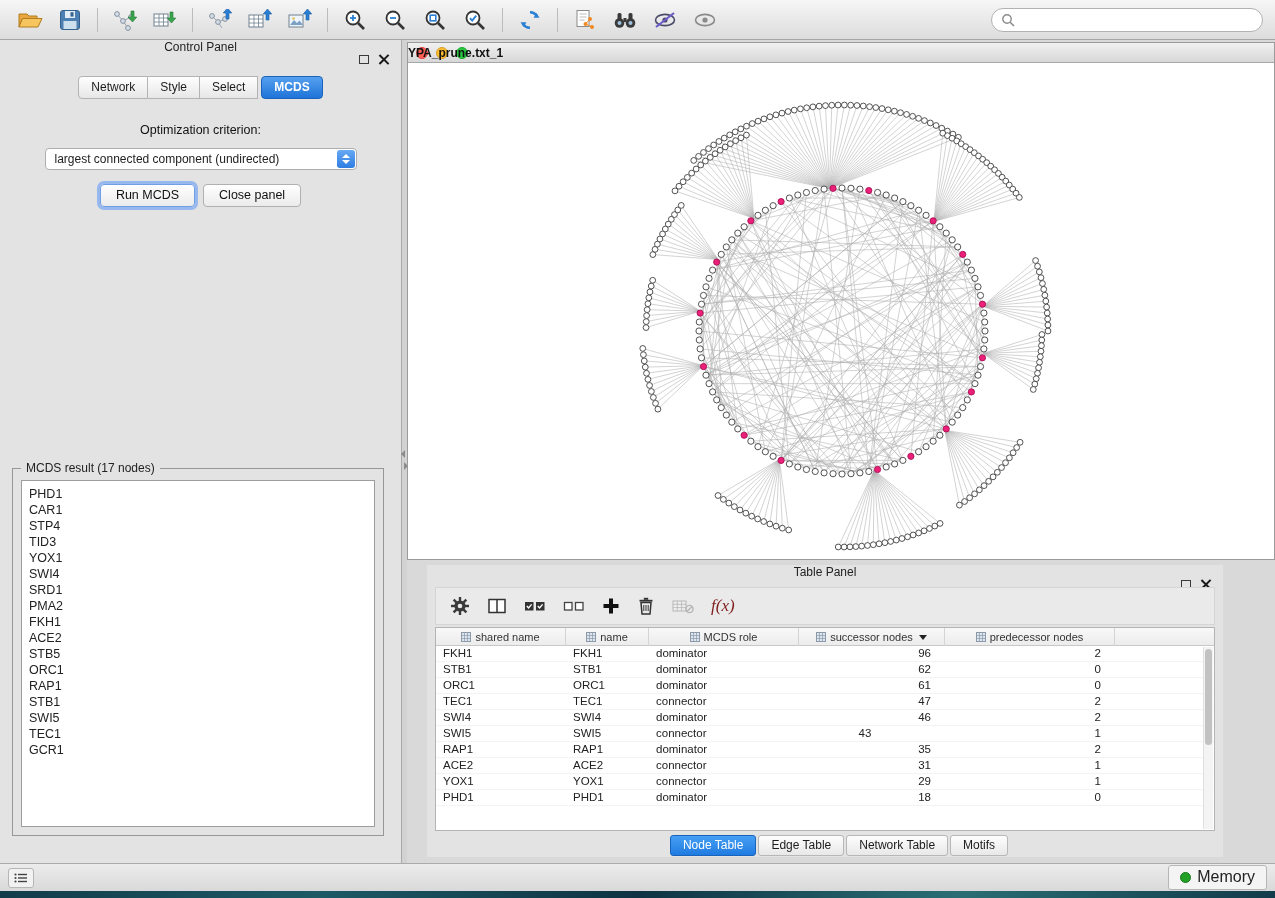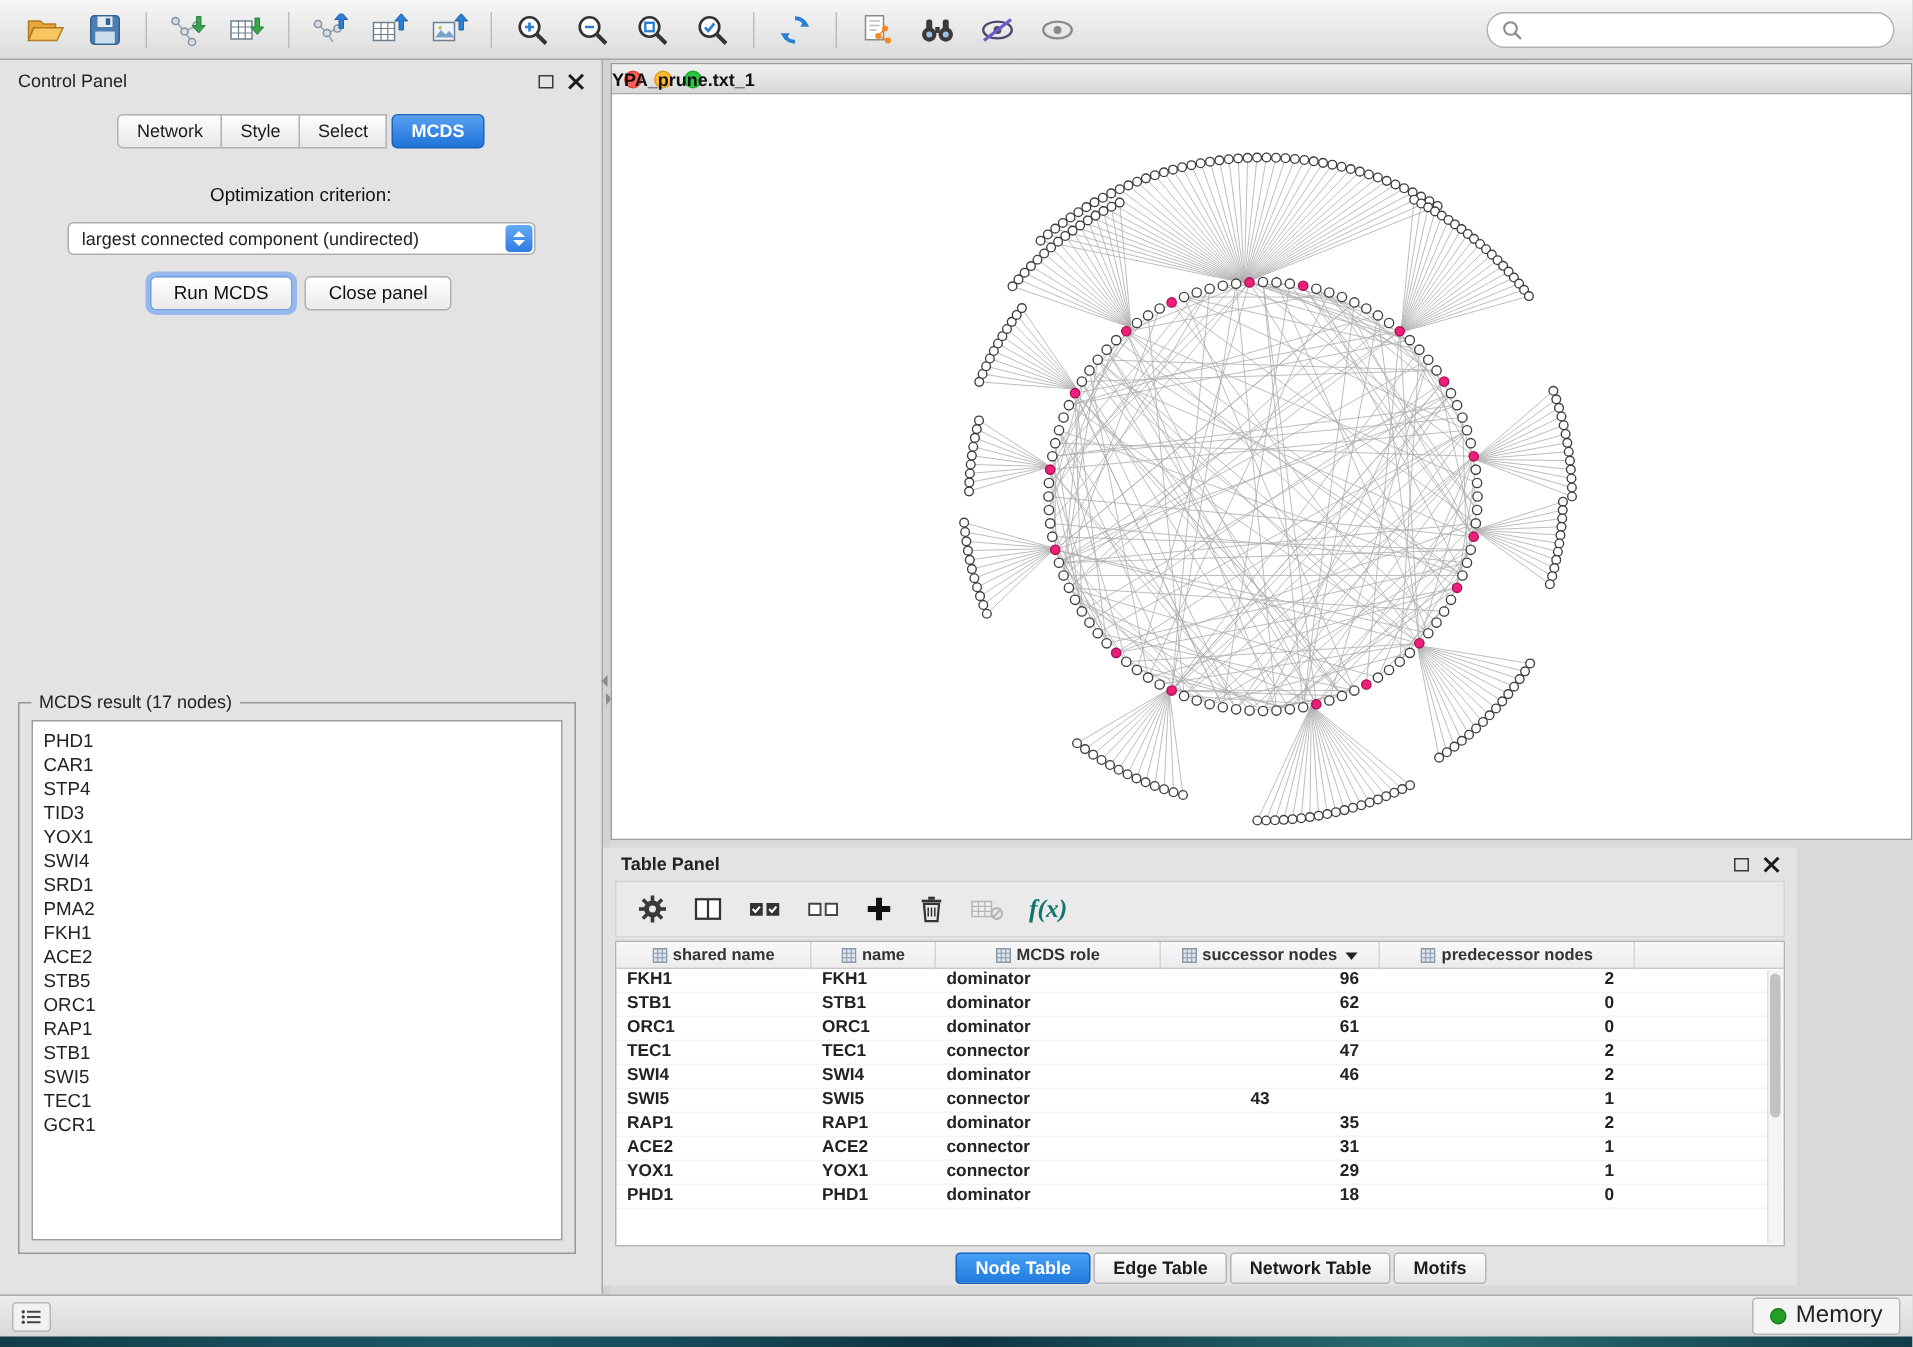--- a/index.html
+++ b/index.html
@@ -25,21 +25,21 @@
     border:1px solid #b2b2b2; border-radius:13px;
     display:flex; align-items:center; padding:0 9px; gap:6px;
   }
   #search-box input { border:none; outline:none; flex:1; font-size:12px; background:transparent; }
 
   
   #control-panel {
     position:absolute; left:0; top:40px; width:402px; height:823px;
     background:#e3e3e3; border-right:1px solid #a9a9a9;
   }
-  .panel-header { height:28px; display:flex; align-items:center; padding:0 12px; font-size:12px; }
+  .panel-header { height:28px; display:flex; align-items:center; padding:0 12px; font-size:12px;flex-direction:column; }
   .win-btns { margin-left:auto; display:flex; gap:9px; align-items:center; }
   .float-glyph { width:10px; height:9px; border:1.6px solid #3a3a3a; display:inline-block; }
   .close-glyph { width:11px; height:11px; position:relative; display:inline-block; }
   .close-glyph::before, .close-glyph::after {
     content:""; position:absolute; left:5px; top:-1px; width:2.2px; height:13px; background:#1a1a1a;
   }
   .close-glyph::before { transform:rotate(45deg); }
   .close-glyph::after  { transform:rotate(-45deg); }
 
   #cp-tabs { display:flex; justify-content:center; margin-top:8px; }
@@ -106,21 +106,21 @@
   .t-red    { background:#ff5f57; border:1px solid #e0443e; }
   .t-yellow { background:#febc2e; border:1px solid #d89e24; }
   .t-green  { background:#28c840; border:1px solid #1aab29; }
   #net-title {
     position:absolute; left:0; right:0; text-align:left; font-size:12px; font-weight:bold; color:#111;
   }
   #net-canvas { position:absolute; left:0; top:20px; width:866px; height:496px; background:#fff; }
 
   
   #table-panel {
-    position:absolute; left:402px; top:565px; width:796px; height:292px; background:#e3e3e3;font-weight:bold;
+    position:absolute; left:427px; top:565px; width:796px; height:292px; background:#e3e3e3;
   }
   #tp-toolbar {
     position:absolute; left:8px; right:8px; top:22px; height:38px;
     background:#eaeaea; border:1px solid #d5d5d5;
     display:flex; align-items:center; padding:0 14px; gap:17px;
   }
   #node-table {
     position:absolute; left:8px; right:8px; top:62px; height:204px;
     background:#fff; border:1px solid #b4b4b4; overflow:hidden;
   }
@@ -1142,21 +1142,21 @@
         </svg>
       </span>
     <span>
       <svg width="22" height="16" viewBox="0 0 22 16">
           <rect x="1" y="3" width="13" height="10" fill="#eee" stroke="#b5b5b5"></rect>
           <path d="M1 6.3h13M1 9.6h13M5.3 3v10M9.6 3v10" stroke="#b5b5b5" stroke-width="0.8"></path>
           <circle cx="17.5" cy="11" r="3.6" fill="none" stroke="#b5b5b5" stroke-width="1.4"></circle>
           <line x1="15" y1="13.5" x2="20" y2="8.5" stroke="#b5b5b5" stroke-width="1.4"></line>
         </svg>
       </span>
-    <span style="font-family:'Liberation Serif',serif;font-style:italic;font-size:17px;color:#0f766e;">f(x)</span>
+    <span style="font-family:'Liberation Serif',serif;font-style:italic;font-size:17px;color:#7f1d1d;">f(x)</span>
   </div>
 
   <div id="node-table">
     <div id="table-header">
       <div class="hcell" style="width:130px">
         <span>
             <svg width="10" height="10" viewBox="0 0 10 10">
               <rect x="0.5" y="0.5" width="9" height="9" fill="#dde5ee" stroke="#8b99a9"></rect>
               <path d="M0.5 3.5h9M0.5 6.5h9M3.5 0.5v9M6.5 0.5v9" stroke="#8b99a9" stroke-width="0.7"></path>
             </svg>

